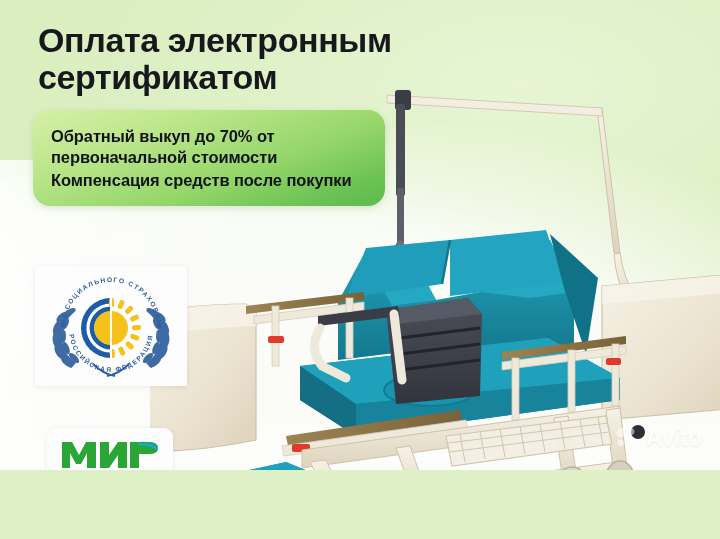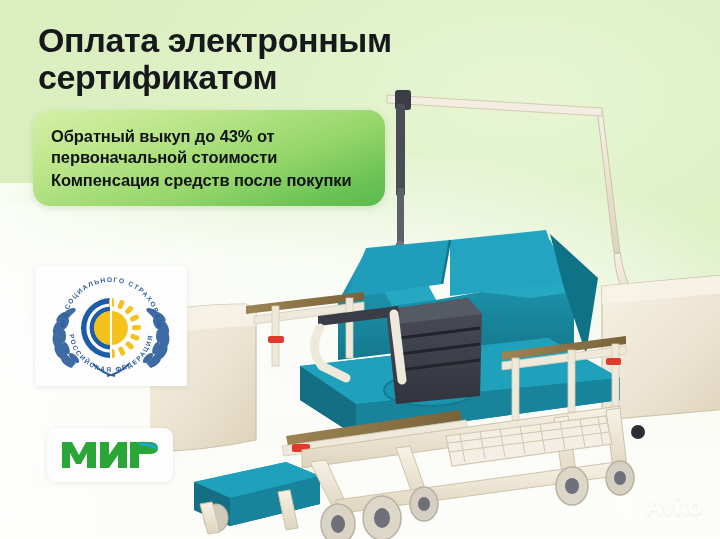--- a/index.html
+++ b/index.html
@@ -6,21 +6,21 @@
   html,body { width:720px; height:539px; overflow:hidden; }
   body {
     font-family:"Liberation Sans", sans-serif;
     background:#dff0c6;
     position:relative;
   }
 
   
   #stage {
     position:absolute; inset:0;
-    width:720px; height:539px;
+    width:720px; height:470px;
     overflow:hidden;
     background:
       radial-gradient(120% 90% at 72% 18%, #e7f5d4 0%, #dcefc2 45%, #d6ecb9 100%);
   }
   
   .floor {
     position:absolute; left:-8%; bottom:-6%;
     width:118%; height:66%;
     background:
       radial-gradient(120% 140% at 18% 100%, #ffffff 0%, #fbfcfa 38%, rgba(252,253,250,.92) 58%, rgba(246,250,238,0) 82%);
@@ -250,21 +250,21 @@
       <path d="M50 456 L58 486 L70 484 L62 454 Z" fill="url(#gFrame)" stroke="#cdc3aa" stroke-width="1"></path>
       <path d="M128 444 L136 482 L148 480 L140 442 Z" fill="url(#gFrame)" stroke="#cdc3aa" stroke-width="1"></path>
 
       <circle cx="488" cy="384" r="7" fill="#2c2e35"></circle>
     </svg>
   </div>
 
   <h1 class="headline">Оплата электронным сертификатом</h1>
 
   <div class="benefits">
-    <div class="benefit">Обратный выкуп до 43% от первоначальной стоимости</div>
+    <div class="benefit">Обратный выкуп до 70% от первоначальной стоимости</div>
     <div class="benefit">Компенсация средств после покупки</div>
   </div>
 
   <div class="logo-card" id="fss-card">
     <svg class="fss-emblem" width="132" height="108" viewBox="0 0 132 108">
       <defs>
         <path id="arcTop" d="M 20 56 A 46 46 0 0 1 112 56"></path>
         <path id="arcBot" d="M 24 58 A 42 42 0 0 0 108 58"></path>
       </defs>
 

